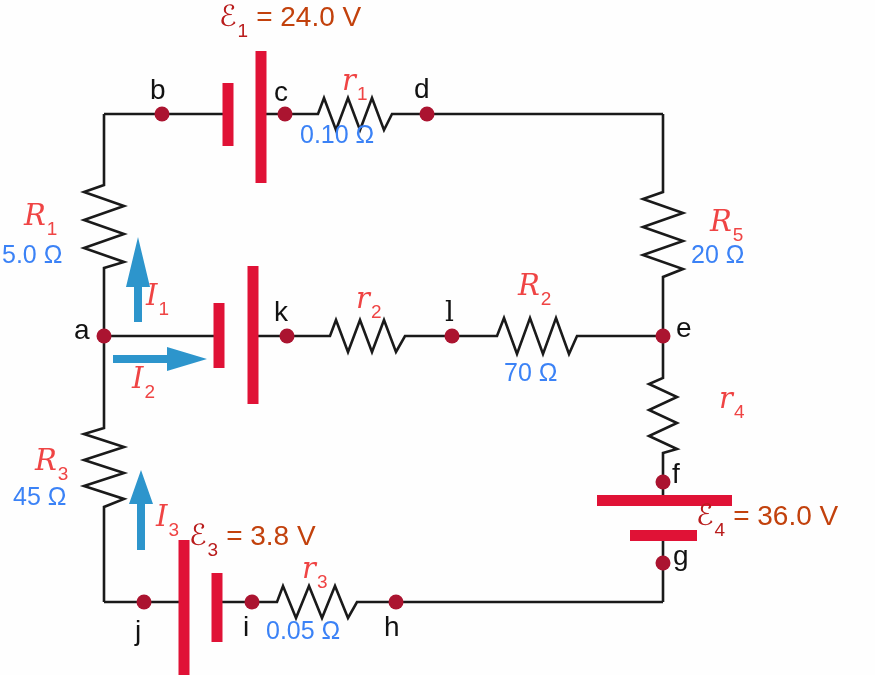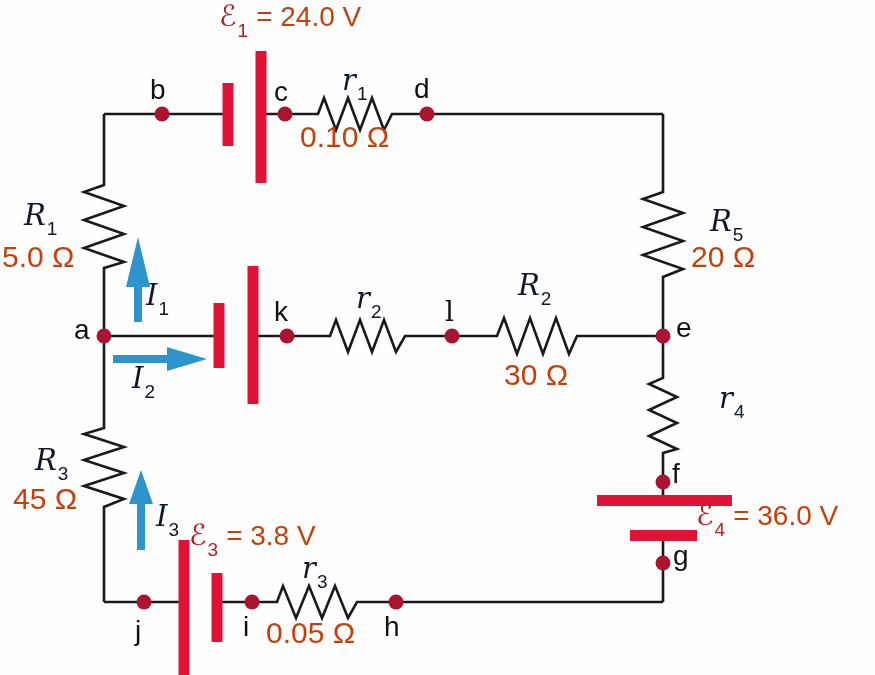--- a/index.html
+++ b/index.html
@@ -4,29 +4,29 @@
 <style>
   html,body{margin:0;padding:0;background:#ffffff;}
   #canvas{
     position:relative;width:875px;height:675px;background:#fefefe;
     font-family:"Liberation Sans",sans-serif;color:#121212;overflow:hidden;
   }
   #circuit-svg{position:absolute;left:0;top:0;}
   .t{position:absolute;white-space:nowrap;line-height:1.05;}
   .nl{font-size:28px;color:#121212;}                 
   .nl-serif{font-family:"DejaVu Serif",serif;}       
-  .sym{font-family:"DejaVu Serif",serif;font-style:italic;font-size:29px;color:#0f172a;}
+  .sym{font-family:"DejaVu Serif",serif;font-style:italic;font-size:29px;color:#ef4444;}
   .sym sub{font-family:"Liberation Sans",sans-serif;font-style:normal;font-size:19px;
            position:relative;top:3px;left:1px;}
   .scr{font-family:"DejaVu Sans",sans-serif;font-style:italic;font-size:29px;color:#b91c1c;}
   .scr sub{font-family:"Liberation Sans",sans-serif;font-style:normal;font-size:19px;
            position:relative;top:4px;left:1px;}
   .ev{font-family:"Liberation Sans",sans-serif;font-style:normal;font-size:28px;
       margin-left:9px;color:#c2410c;}
-  .rv{font-size:30px;color:#c2410c;}                 
+  .rv{font-size:25px;color:#3b82f6;}                 
 </style>
 </head>
 <body>
 
 <div id="canvas">
 
   <svg id="circuit-svg" width="875" height="675" viewBox="0 0 875 675">
 
     <g fill="none" stroke="#1a1a1a" stroke-width="2.6">
 
@@ -96,21 +96,21 @@
     <span class="scr"><span>ℰ</span><sub>4</sub></span><span class="ev">= 36.0 V</span>
   </div>
 
   <div class="t sym" style="left:24px;top:200px"><span>R</span><sub>1</sub></div>
   <div class="t rv" style="left:2px;top:241px">5.0 Ω</div>
 
   <div class="t sym" style="left:342px;top:65px"><span>r</span><sub>1</sub></div>
   <div class="t rv" style="left:300px;top:121px">0.10 Ω</div>
 
   <div class="t sym" style="left:518px;top:270px"><span>R</span><sub>2</sub></div>
-  <div class="t rv" style="left:504px;top:359px">30 Ω</div>
+  <div class="t rv" style="left:504px;top:359px">70 Ω</div>
 
   <div class="t sym" style="left:356px;top:283px"><span>r</span><sub>2</sub></div>
 
   <div class="t sym" style="left:35px;top:445px"><span>R</span><sub>3</sub></div>
   <div class="t rv" style="left:13px;top:483px">45 Ω</div>
 
   <div class="t sym" style="left:302px;top:553px"><span>r</span><sub>3</sub></div>
   <div class="t rv" style="left:266px;top:617px">0.05 Ω</div>
 
   <div class="t sym" style="left:719px;top:383px"><span>r</span><sub>4</sub></div>

